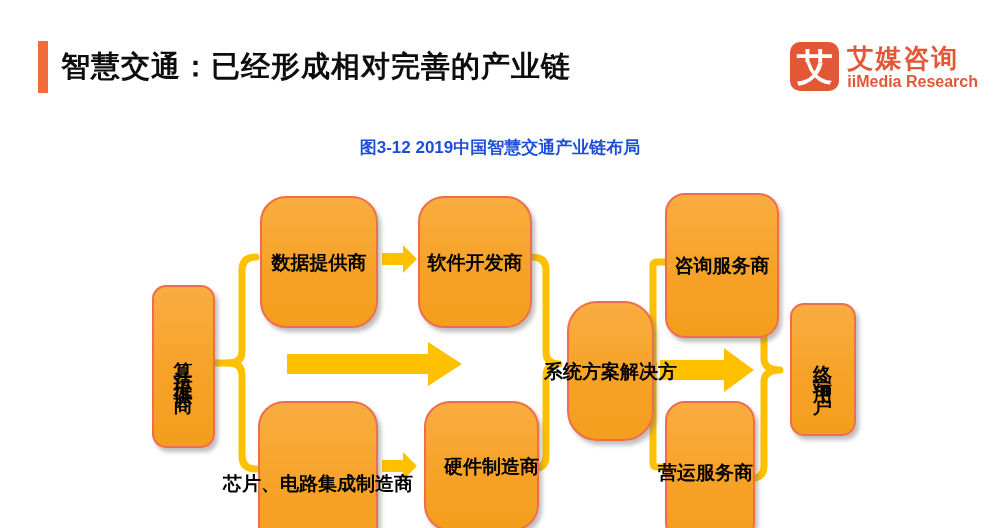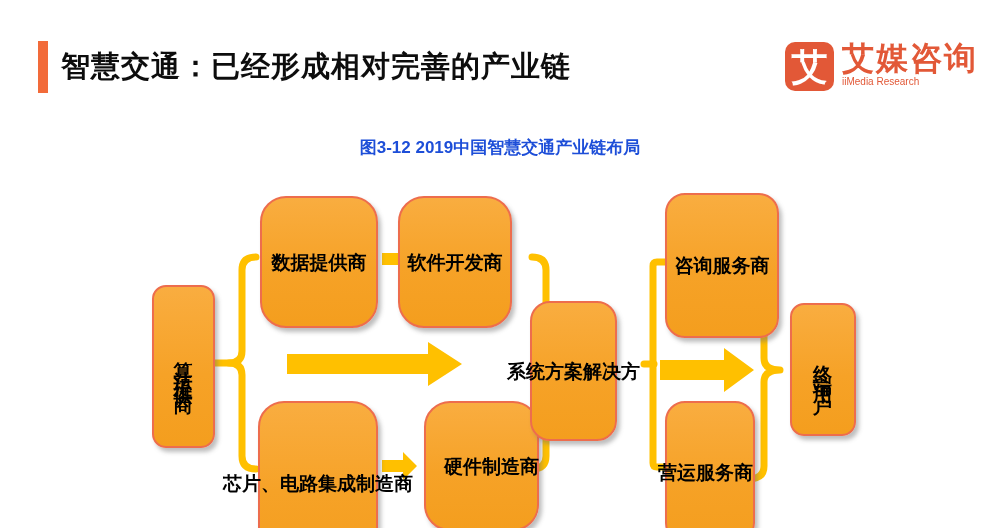--- a/index.html
+++ b/index.html
@@ -38,22 +38,22 @@
     width: 49px; height: 49px;
     background: #E25837;
     border-radius: 10px;
     color: #ffffff;
     font-size: 36px;
     font-weight: bold;
     text-align: center;
     line-height: 49px;
   }
   .logo-text { margin-left: 8px; color: #E25837; }
-  .logo-cn { font-size: 32px; font-weight: bold; letter-spacing: 2px; line-height: 32px; }
-  .logo-en { font-size: 10px; font-weight: normal; line-height: 15px; }
+  .logo-cn { font-size: 26px; font-weight: bold; letter-spacing: 2px; line-height: 32px; }
+  .logo-en { font-size: 16px; font-weight: bold; line-height: 15px; }
 
   
   .figure-caption {
     position: absolute;
     left: 0; top: 103px;
     width: 1000px;
     text-align: center;
     font-size: 17px;
     font-weight: bold;
     color: #1d4ed8;
@@ -84,24 +84,24 @@
   }
   .node-vertical .vtext {
     writing-mode: vertical-rl;
     text-orientation: upright;
     letter-spacing: 8px;
     line-height: 1;
   }
 
   .n-algorithm { left: 152px; top: 252px; width: 63px;  height: 163px; border-radius: 14px; }
   .n-data      { left: 260px; top: 163px; width: 118px; height: 132px; border-radius: 26px; }
-  .n-software  { left: 398px; top: 163px; width: 114px; height: 132px; border-radius: 26px; }
+  .n-software  { left: 418px; top: 163px; width: 114px; height: 132px; border-radius: 26px; }
   .n-chip      { left: 258px; top: 368px; width: 120px; height: 164px; border-radius: 26px; }
   .n-hardware  { left: 424px; top: 368px; width: 115px; height: 130px; border-radius: 26px; padding-left: 20px; }
-  .n-system    { left: 530px; top: 268px; width: 87px;  height: 140px; border-radius: 20px; }
+  .n-system    { left: 567px; top: 268px; width: 87px;  height: 140px; border-radius: 30px; }
   .n-consult   { left: 665px; top: 160px; width: 114px;  height: 145px; border-radius: 20px; }
   .n-operate   { left: 665px; top: 368px; width: 90px;  height: 142px; border-radius: 20px; justify-content: flex-end; }
   .n-enduser   { left: 790px; top: 270px; width: 66px;  height: 133px; border-radius: 14px; }
   .n-enduser .vtext { letter-spacing: 10px; }
 </style>
 </head>
 <body>
 
 <div class="slide">
 

